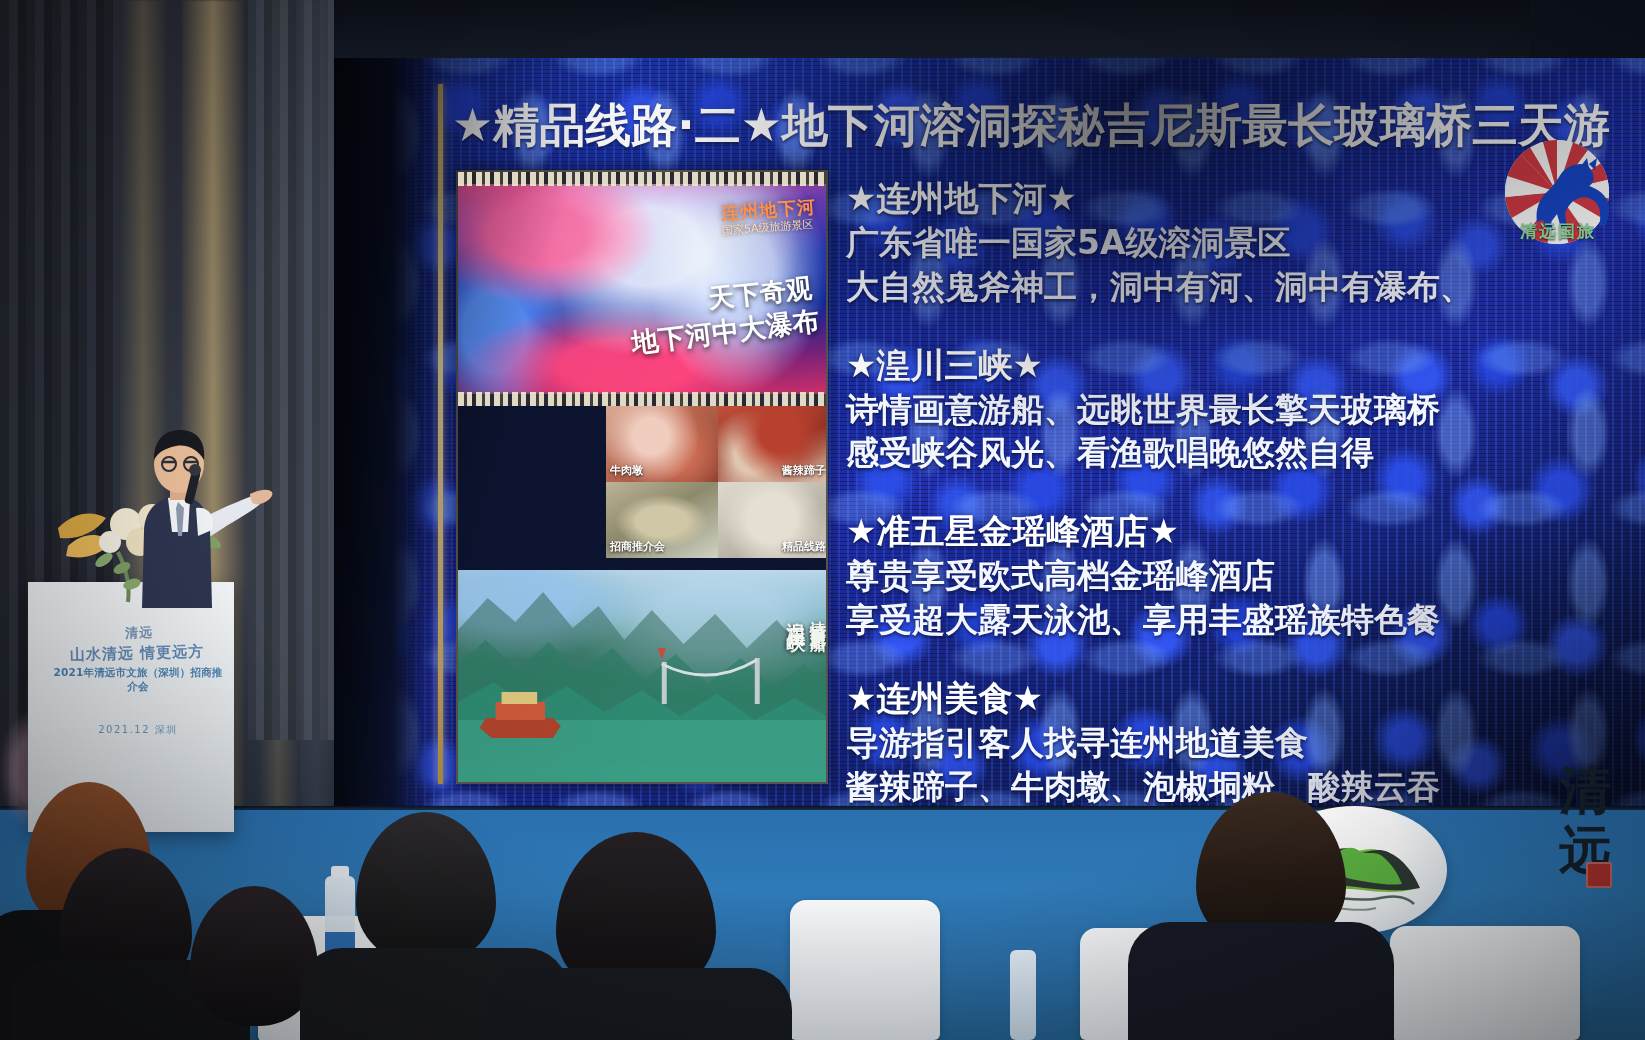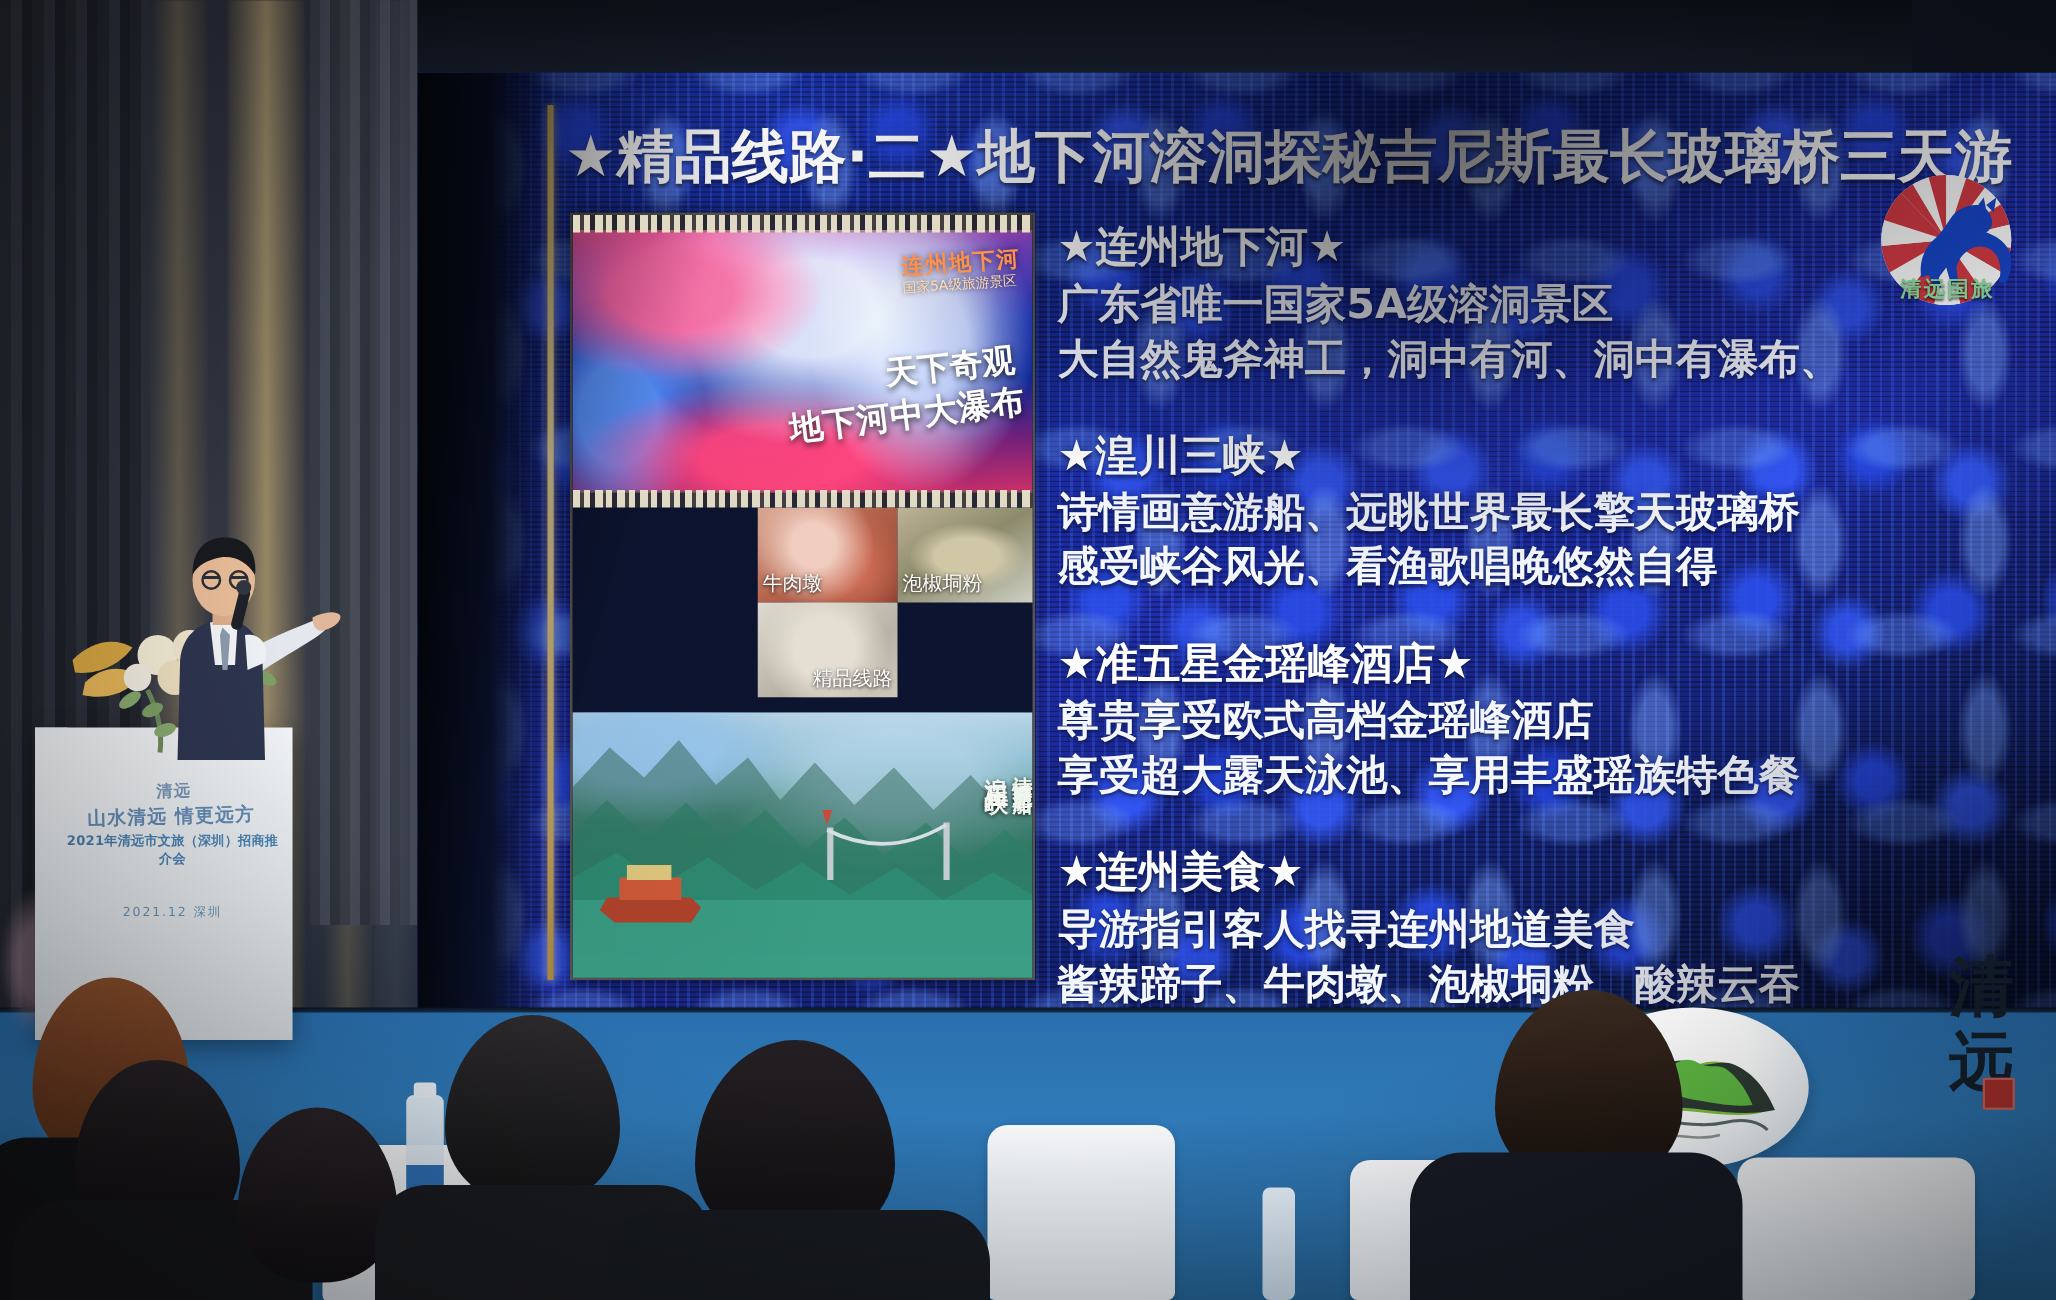--- a/index.html
+++ b/index.html
@@ -170,21 +170,21 @@
   }
 
   
   .ph-food {
     position:absolute; left:148px; top:234px; width:224px; height:152px;
     display:grid; grid-template-columns:1fr 1fr; grid-template-rows:1fr 1fr;
     overflow:hidden; z-index:3;
   }
   .food-cell { position:relative; overflow:hidden; }
   .food-cell .lbl {
-    position:absolute; left:4px; bottom:4px; font-size:16px; font-weight:400;
+    position:absolute; left:4px; bottom:4px; font-size:11px; font-weight:700;
     color:#fff; text-shadow:0 1px 3px rgba(0,0,0,.9);
   }
   .food-cell .lbl.r { left:auto; right:4px; }
   .f1 { background:
       radial-gradient(circle at 40% 40%, #f0cdbf 0 22%, rgba(240,205,191,0) 60%),
       radial-gradient(circle at 65% 62%, #c96a52 0 20%, rgba(201,106,82,0) 55%),
       linear-gradient(140deg,#d8a894,#b5654d 45%,#8e4030); }
   .f2 { background:
       radial-gradient(circle at 55% 35%, #b8402e 0 25%, rgba(184,64,46,0) 62%),
       radial-gradient(circle at 30% 66%, #e0c6ae 0 18%, rgba(224,198,174,0) 50%),
@@ -412,22 +412,25 @@
       <div class="cave-cap1b">国家5A级旅游景区</div>
       <div class="cave-cap2">天下奇观</div>
       <div class="cave-cap3">地下河中大瀑布</div>
 
       <div class="poster-lace mid"></div>
 
       <div class="ph-food">
         <div class="food-cell f1">
           <span class="lbl">牛肉墩</span>
         </div>
+        <div class="food-cell f2">
+          <span class="lbl r">酱辣蹄子</span>
+        </div>
         <div class="food-cell f3">
-          <span class="lbl">泡椒垌粉</span>
+          <span class="lbl">招商推介会</span>
         </div>
         <div class="food-cell f4">
           <span class="lbl r">精品线路</span>
         </div>
       </div>
 
       <div class="ph-land"></div>
       <div class="land-mtn">
         <svg viewBox="0 0 372 216" preserveAspectRatio="none">
           <path d="M0 60 L30 28 L58 52 L86 22 L116 58 L142 36 L168 70 L196 40 L228 74 L260 44 L292 78 L322 50 L352 82 L372 62 L372 216 L0 216 Z" fill="#3a6f63" opacity=".55"></path>

